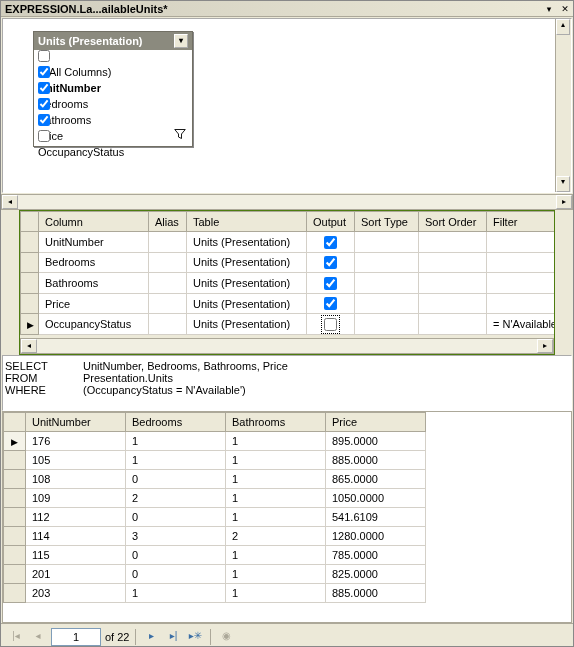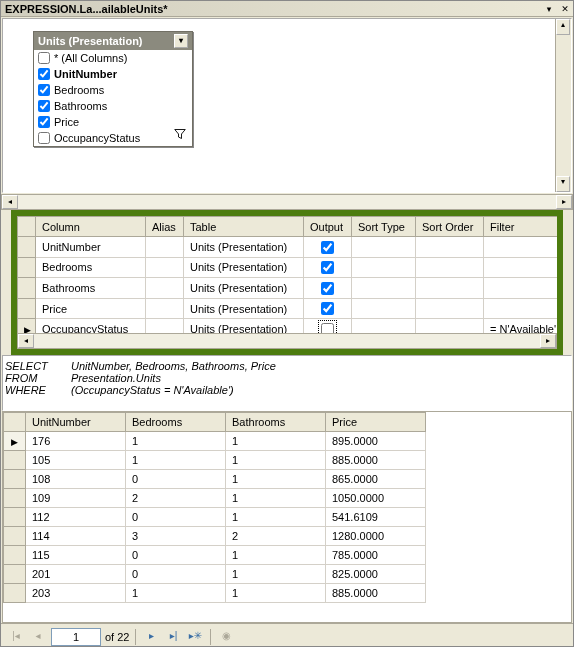--- a/index.html
+++ b/index.html
@@ -114,46 +114,46 @@
     border: 1px outset #fff;
     font-size: 8px;
     text-align: center;
     line-height: 12px;
     color: #000;
   }
   .diagram-list {
   }
   .diagram-row {
     display: flex;
-    align-items: center;
     height: 16px;
     padding: 0 4px;
     gap: 4px;
+    flex-direction: column;
   }
   .diagram-row input[type=checkbox] {
     width: 12px;
     height: 12px;
   }
   .diagram-row .lbl {
     font-size: 11px;
   }
   .diagram-row.bold .lbl { font-weight: bold; }
   .funnel {
     position: absolute;
     right: 6px;
     bottom: 4px;
     font-size: 11px;
     color: #000;
   }
 
   .criteria {
     height: 145px;
     background: #ece9d8;
-    border: 6px solid #4d7c0f;
-    margin: 0 10px;
+    border: 1px solid #4d7c0f;
+    margin: 0 18px;
     display: flex;
     flex-direction: column;
   }
   .criteria-scroll {
     flex: 1;
     overflow: hidden;
     position: relative;
   }
   .criteria-grid {
     width: 100%;
@@ -203,22 +203,21 @@
     background: #fff;
     border: 1px inset #fff;
     margin: 0 1px;
     padding: 4px 2px;
     font-family: Tahoma, Arial, sans-serif;
     font-size: 11px;
     overflow: hidden;
   }
   .sql-pane .line {
     display: flex;
-    gap: 2px;
-    font-style: italic;
+    gap: 14px;
   }
   .sql-pane .kw {
     width: 64px;
     display: inline-block;
   }
 
   .results {
     height: 212px;
     border: 1px solid #aca899;
     margin: 0 1px;

